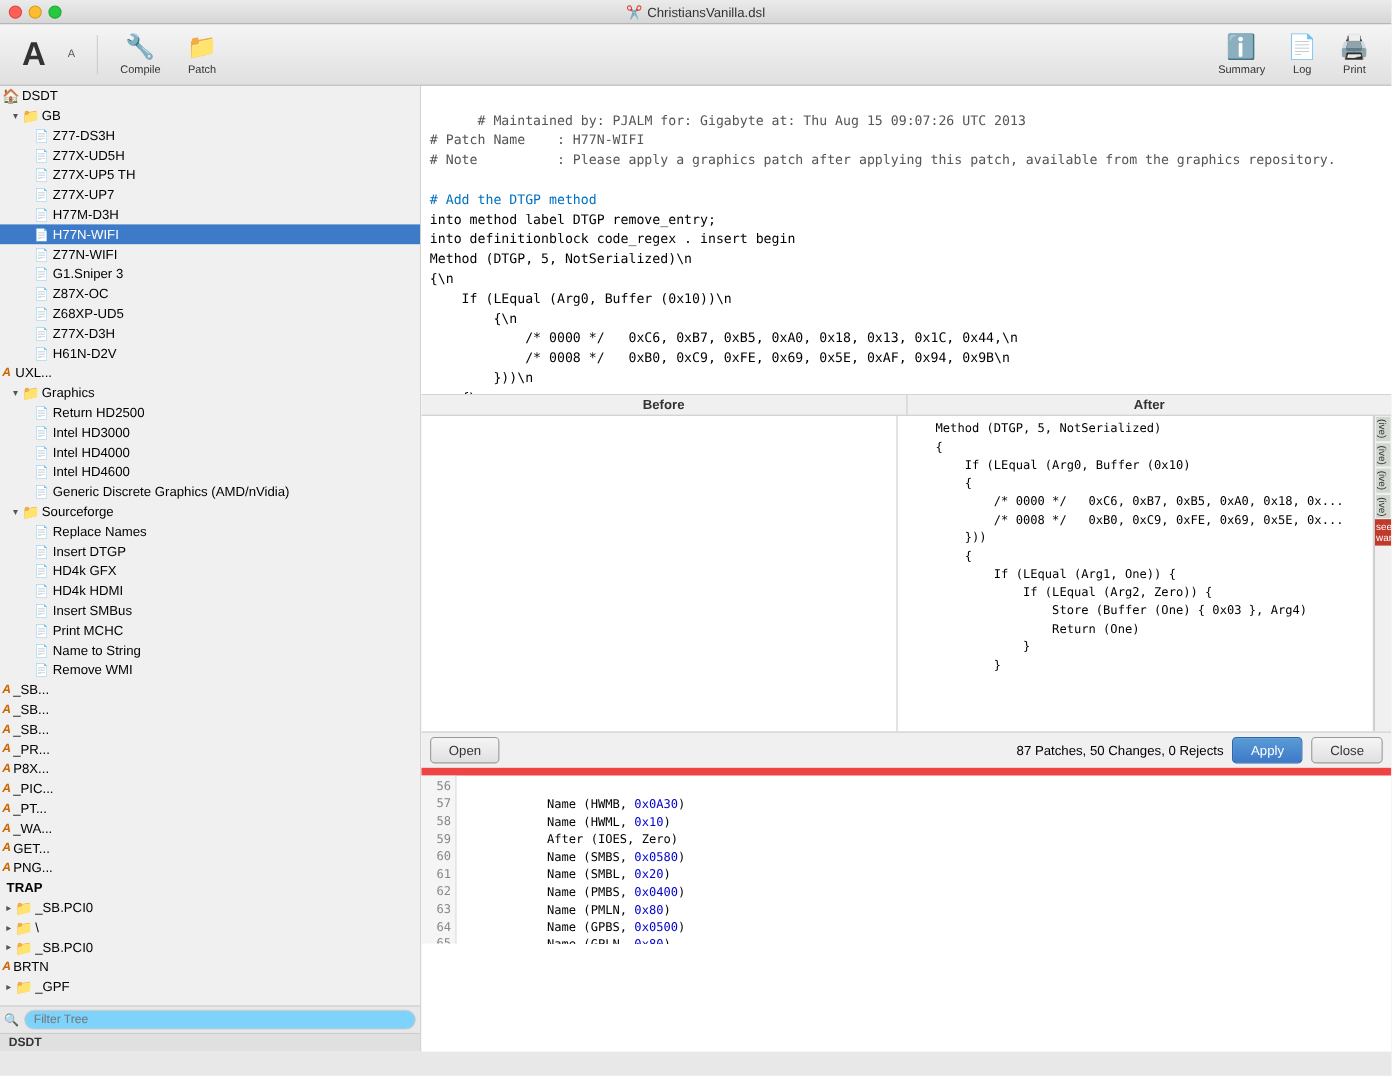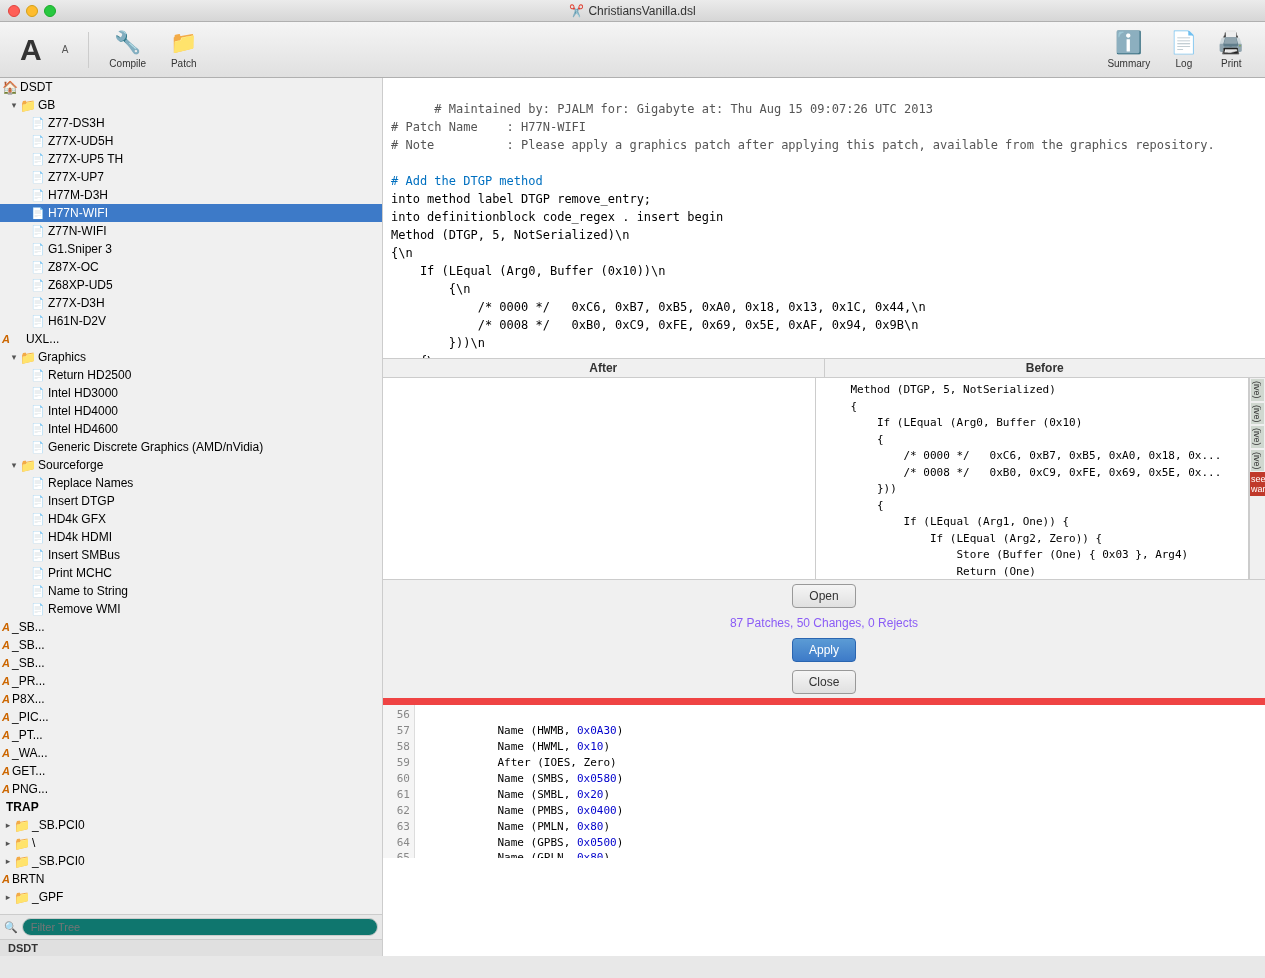--- a/index.html
+++ b/index.html
@@ -168,21 +168,21 @@
       display: flex;
       align-items: center;
       gap: 4px;
     }
     .filter-input {
       flex: 1;
       border: 1px solid #ccc;
       border-radius: 10px;
       padding: 2px 8px;
       font-size: 11px;
-      background: #0f766e;
+      background: #7dd3fc;
       outline: none;
     }
     .sidebar-bottom-label {
       background: #e0e0e0;
       border-top: 1px solid #ccc;
       padding: 2px 8px;
       font-size: 11px;
       color: #333;
       font-weight: bold;
     }
@@ -251,27 +251,26 @@
     .diff-pane:last-child { border-right: none; }
 
     
     .diff-footer {
       display: flex;
       align-items: center;
       padding: 4px 8px;
       background: #f0f0f0;
       border-top: 1px solid #ccc;
       gap: 8px;
-      flex-direction: column;
     }
     .diff-status {
       font-size: 12px;
-      color: #8b5cf6;
-      flex: 1;
-      text-align: left;
+      color: #000000;
+      flex: 1;
+      text-align: right;
     }
     .btn {
       padding: 4px 16px;
       border: 1px solid #999;
       border-radius: 4px;
       background: linear-gradient(to bottom, #f5f5f5, #e0e0e0);
       font-size: 12px;
       cursor: pointer;
       color: #333;
     }
@@ -454,21 +453,21 @@
         <span class="tree-file-icon">📄</span>
         <span class="tree-label">Z77X-D3H</span>
       </div>
       <div class="tree-item" style="padding-left:30px;">
         <span class="tree-file-icon">📄</span>
         <span class="tree-label">H61N-D2V</span>
       </div>
 
       <div class="tree-item" style="padding-left:2px;">
         <span class="special-icon">A</span>
-        <span class="tree-label" style="margin-left:16px;">UXL...</span>
+        <span class="tree-label" style="margin-left:4px;">UXL...</span>
       </div>
 
       <div class="section-header" style="padding-left:8px;">
         <span class="tree-arrow">▾</span>
         <span class="tree-folder-icon folder-yellow">📁</span>
         <span class="tree-label">Graphics</span>
       </div>
 
       <div class="tree-item" style="padding-left:30px;">
         <span class="tree-file-icon">📄</span>
@@ -639,22 +638,22 @@
 Store (Buffer (One) { 0x00 }, Arg4)\n
 Return (Zero)\n
 }
 end;
 
 </span>
     </div>
 
     <div class="diff-panel">
       <div class="diff-header">
+        <div class="diff-header-cell">Before</div>
         <div class="diff-header-cell">After</div>
-        <div class="diff-header-cell">Before</div>
       </div>
       <div class="diff-content">
 
         <div class="diff-pane"></div>
 
         <div class="diff-pane"><span>    Method (DTGP, 5, NotSerialized)
     {
         If (LEqual (Arg0, Buffer (0x10)
         {
             /* 0000 */   0xC6, 0xB7, 0xB5, 0xA0, 0x18, 0x...

